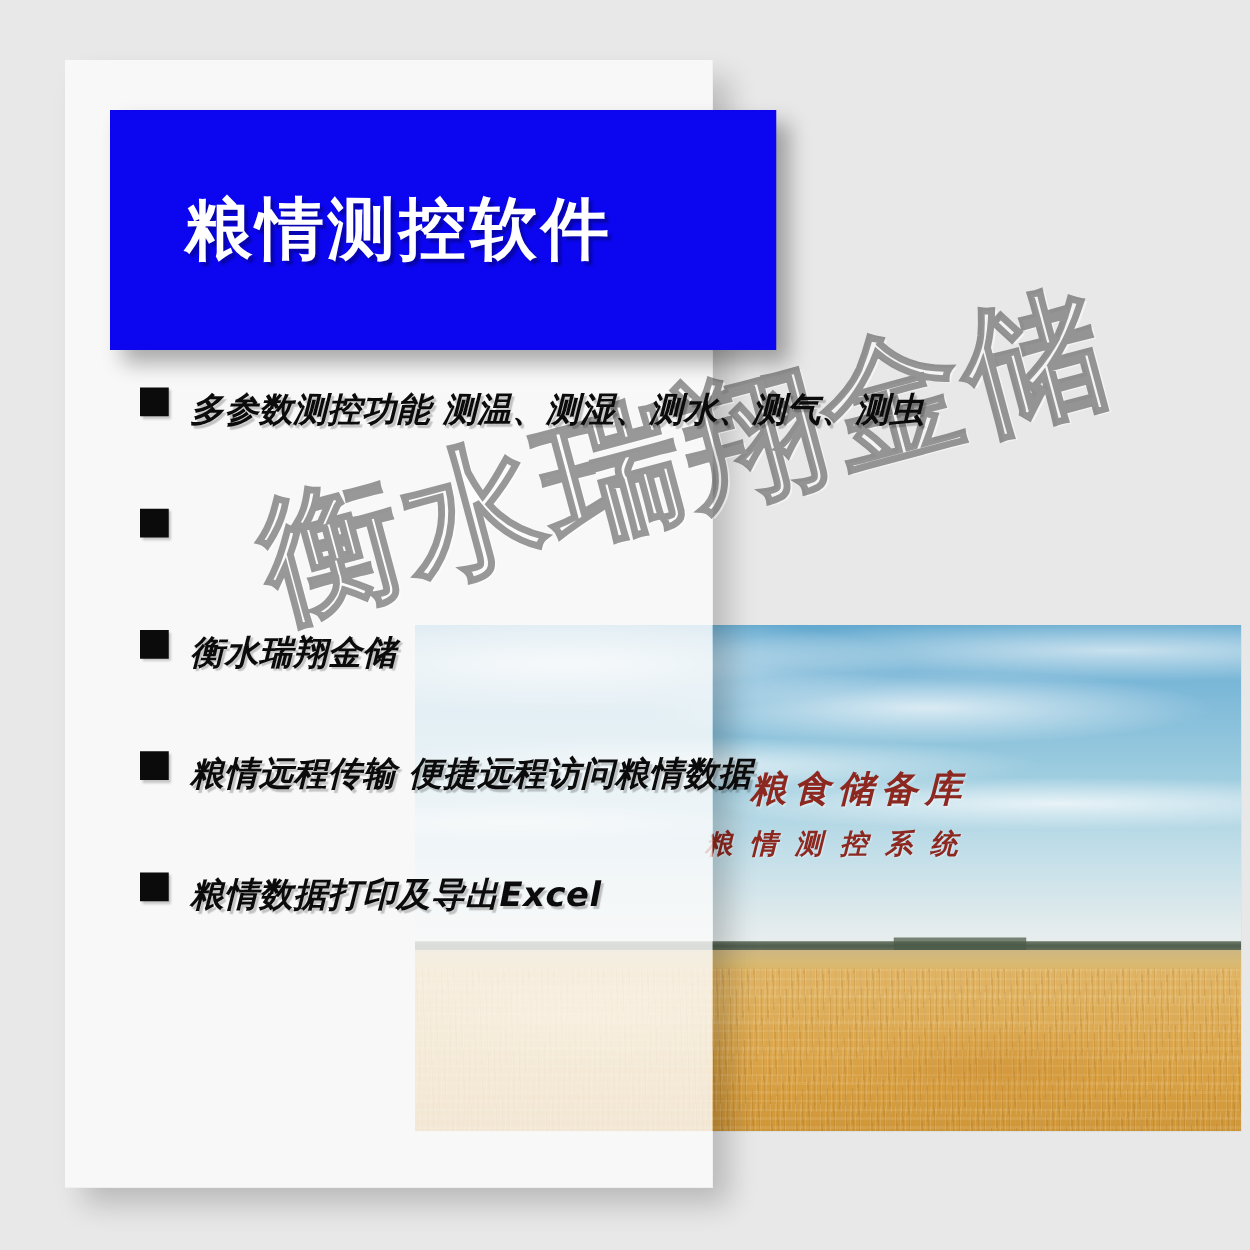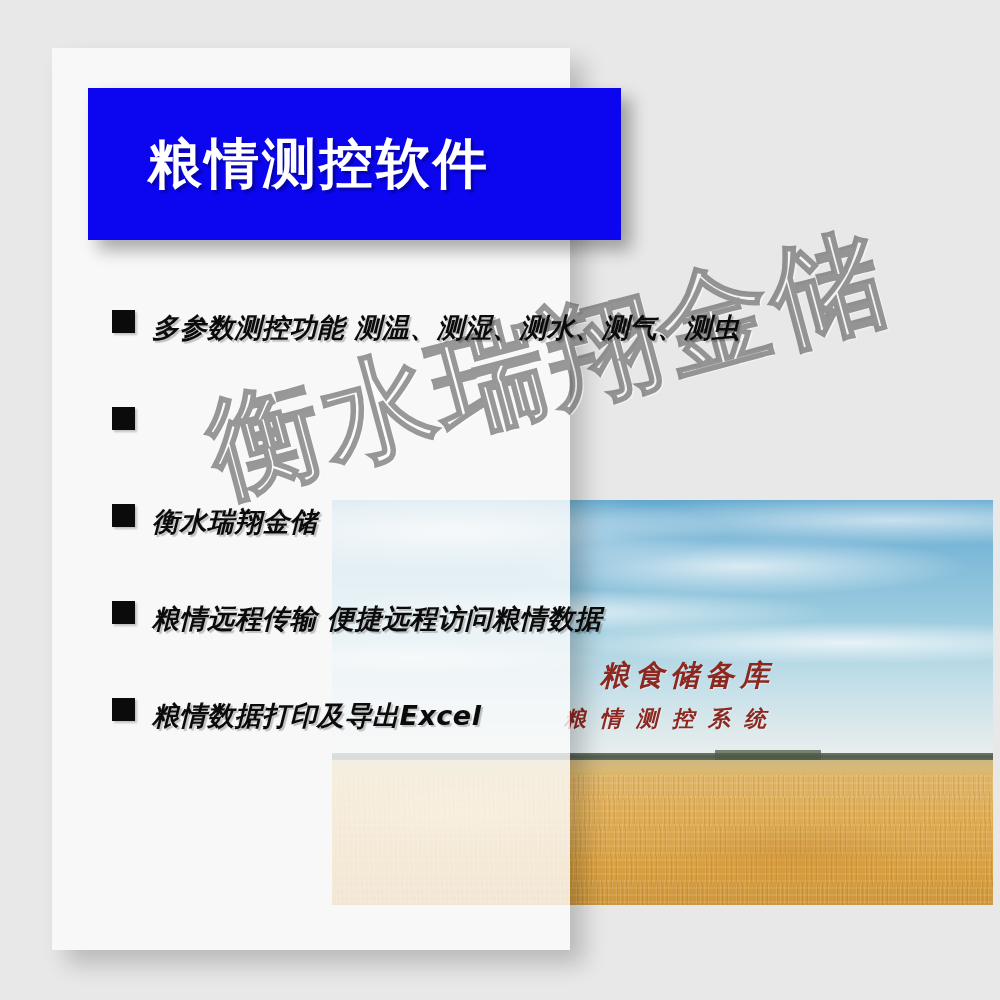--- a/index.html
+++ b/index.html
@@ -93,21 +93,20 @@
       radial-gradient(ellipse 30% 40% at 20% 30%, rgba(255,228,160,.30), rgba(0,0,0,0) 70%),
       radial-gradient(ellipse 26% 36% at 70% 60%, rgba(190,120,30,.22), rgba(0,0,0,0) 72%);
   }
 
   .photo-caption {
     position: absolute;
     left: 0; top: 0;
     width: 100%;
     height: 100%;
     pointer-events: none;
-    margin-top: 44px;
   }
   .photo-caption .line {
     position: absolute;
     color: #8d2820;
     font-family: "DejaVu Serif", "Liberation Serif", serif;
     font-weight: bold;
     font-style: italic;
     text-shadow: 1px 1px 1px rgba(255,255,255,.35);
     white-space: nowrap;
   }
@@ -134,21 +133,21 @@
     background: rgba(251,251,251,0.80);
     box-shadow: 14px 14px 22px rgba(0,0,0,0.20);
   }
 
   
   .banner {
     position: absolute;
     left: 88px;
     top: 88px;
     width: 533px;
-    height: 152px;
+    height: 192px;
     background: #0b06ef;
     box-shadow: 10px 10px 16px rgba(0,0,0,0.32);
   }
   .banner-title {
     position: absolute;
     left: 60px;
     top: 50%;
     transform: translateY(-50%);
     color: #ffffff;
     font-size: 54px;

